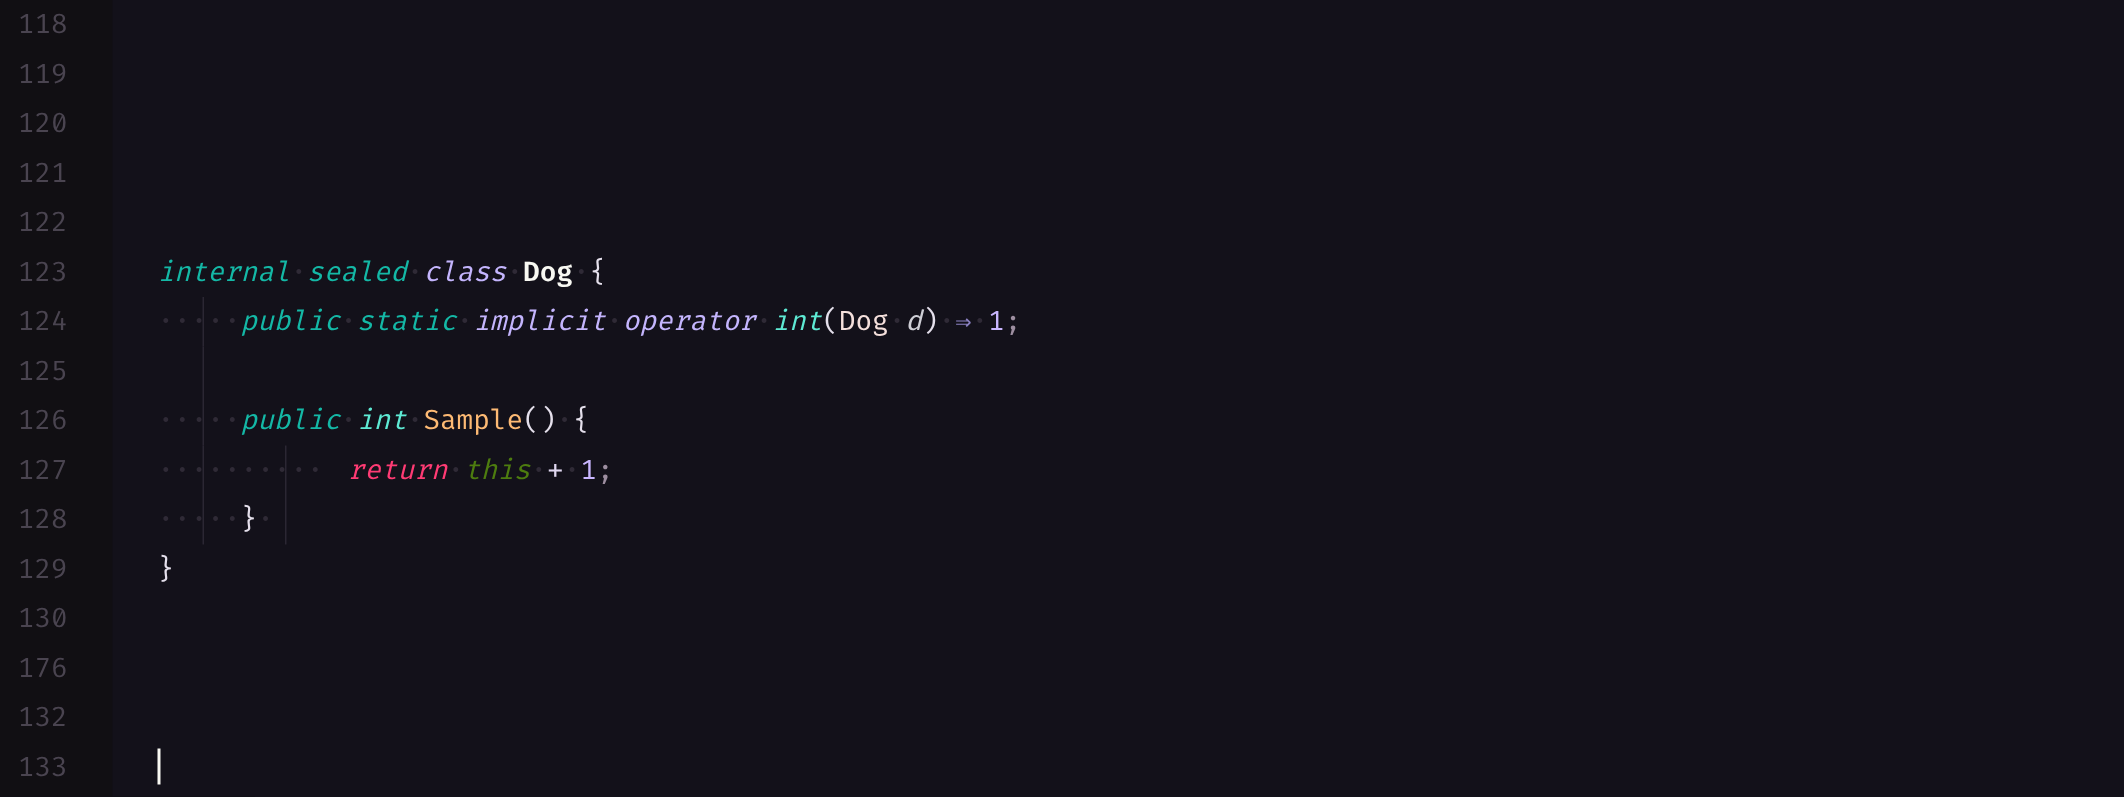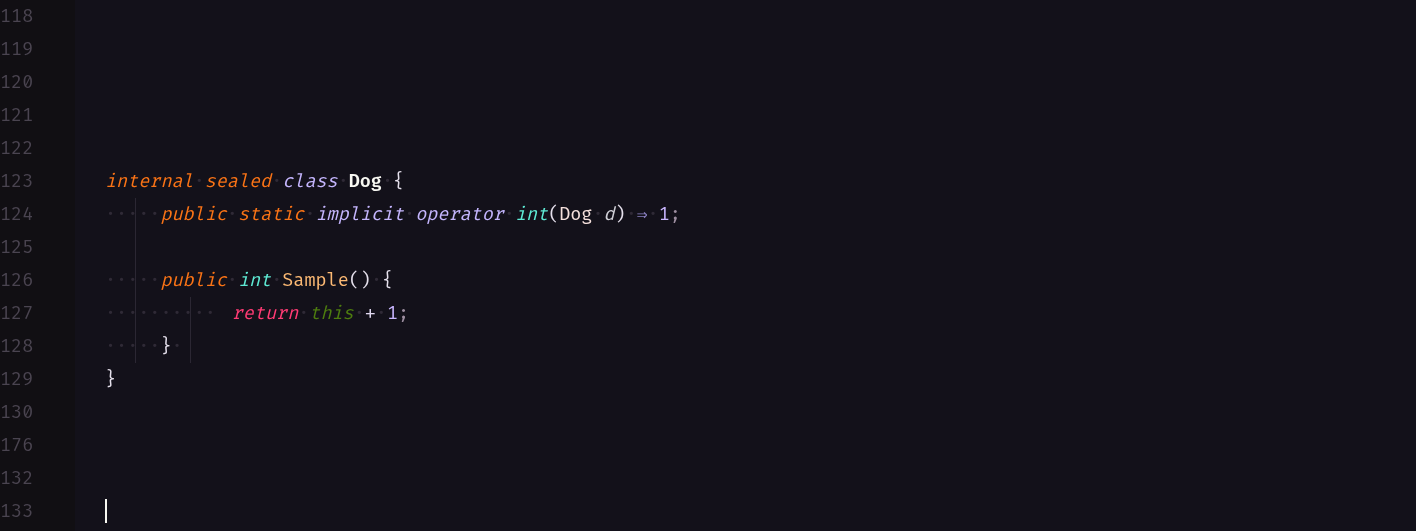--- a/index.html
+++ b/index.html
@@ -13,21 +13,21 @@
     height: 531px;
   }
   .editor {
     display: flex;
     height: 100%;
   }
   .gutter {
     width: 75px;
     background: #110f13;
     color: #4a4450;
-    text-align: left;
+    text-align: center;
     padding-right: 18px;
     padding-top: 0;
     user-select: none;
     flex-shrink: 0;
   }
   .gutter .ln {
     height: 33px;
   }
   .code-panel {
     flex: 1;
@@ -52,21 +52,21 @@
 
   .cursor {
     position: absolute;
     width: 2px;
     height: 24px;
     background: #f8f8f2;
     top: 4px;
   }
 
   .ws { color: #2f2a36; }
-  .kw-mod   { color: #f97316; font-style: italic; }
+  .kw-mod   { color: #14b8a6; font-style: italic; }
   .kw-decl  { color: #c4b5fd; font-style: italic; }
   .kw-type  { color: #5eead4; font-style: italic; }
   .kw-ret   { color: #ff3b74; font-style: italic; margin-left: 16px; }
   .type     { color: #f8f8f2; font-weight: 600; }
   .type-ref { color: #f5e0dc; }
   .fn       { color: #fdba74; }
   .param    { color: #cfcfd6; font-style: italic; }
   .punct    { color: #e5e0ec; }
   .semi     { color: #9d8ea0; }
   .arrow    { color: #8a80c0; }

